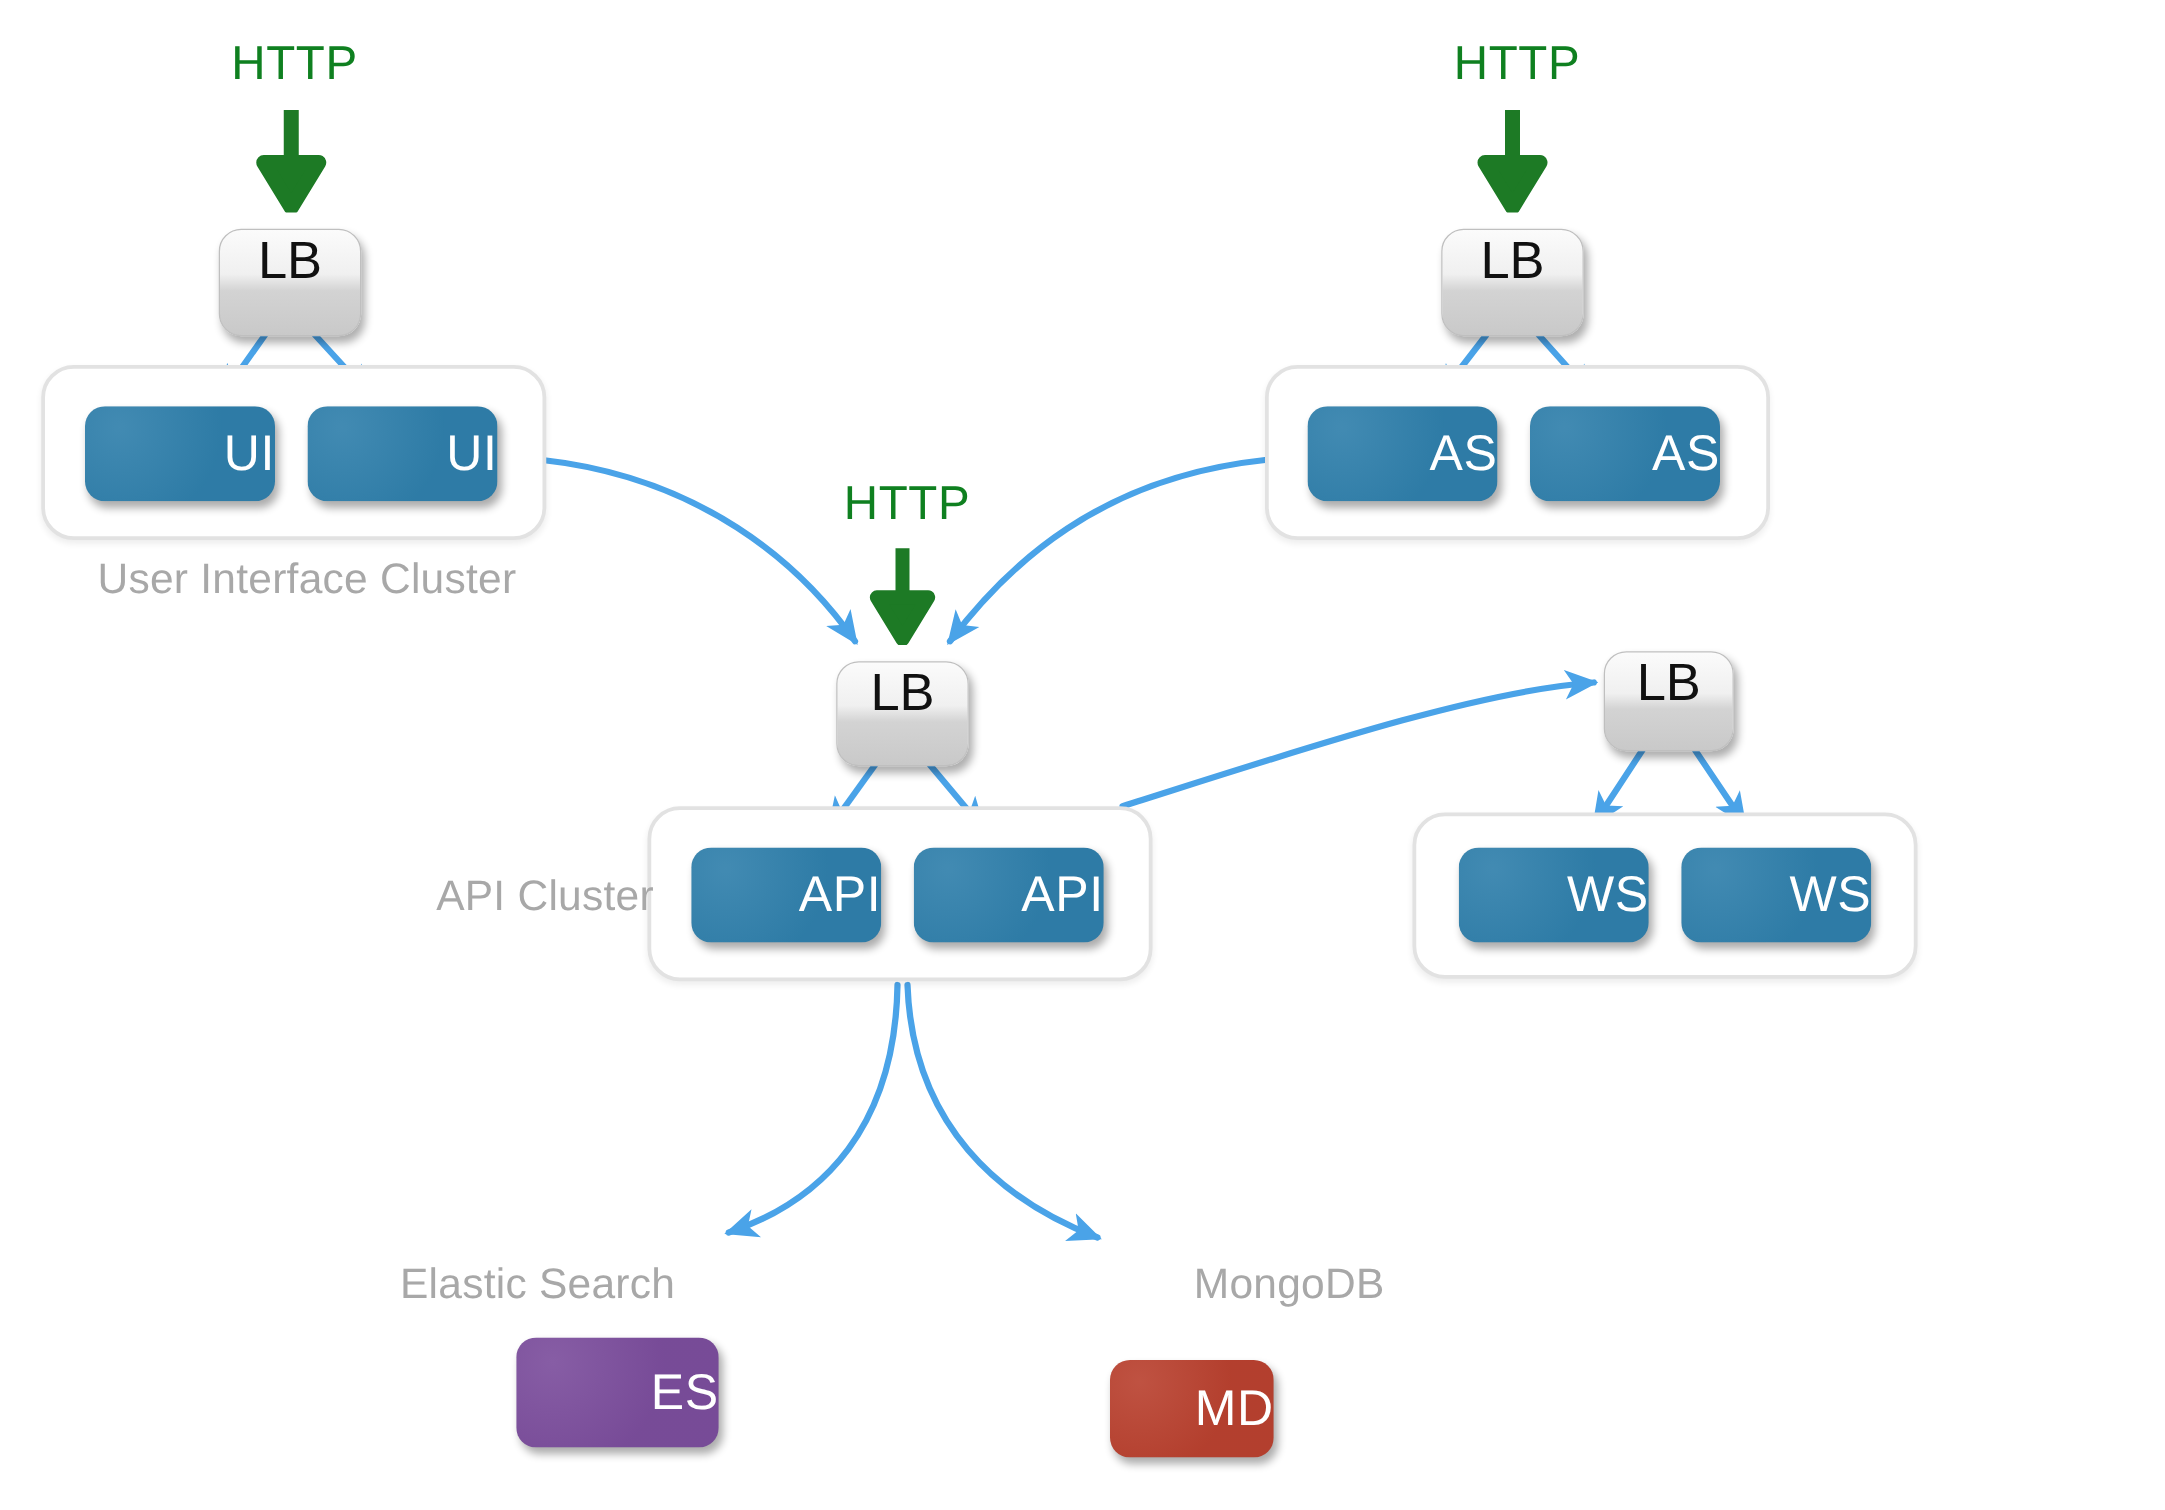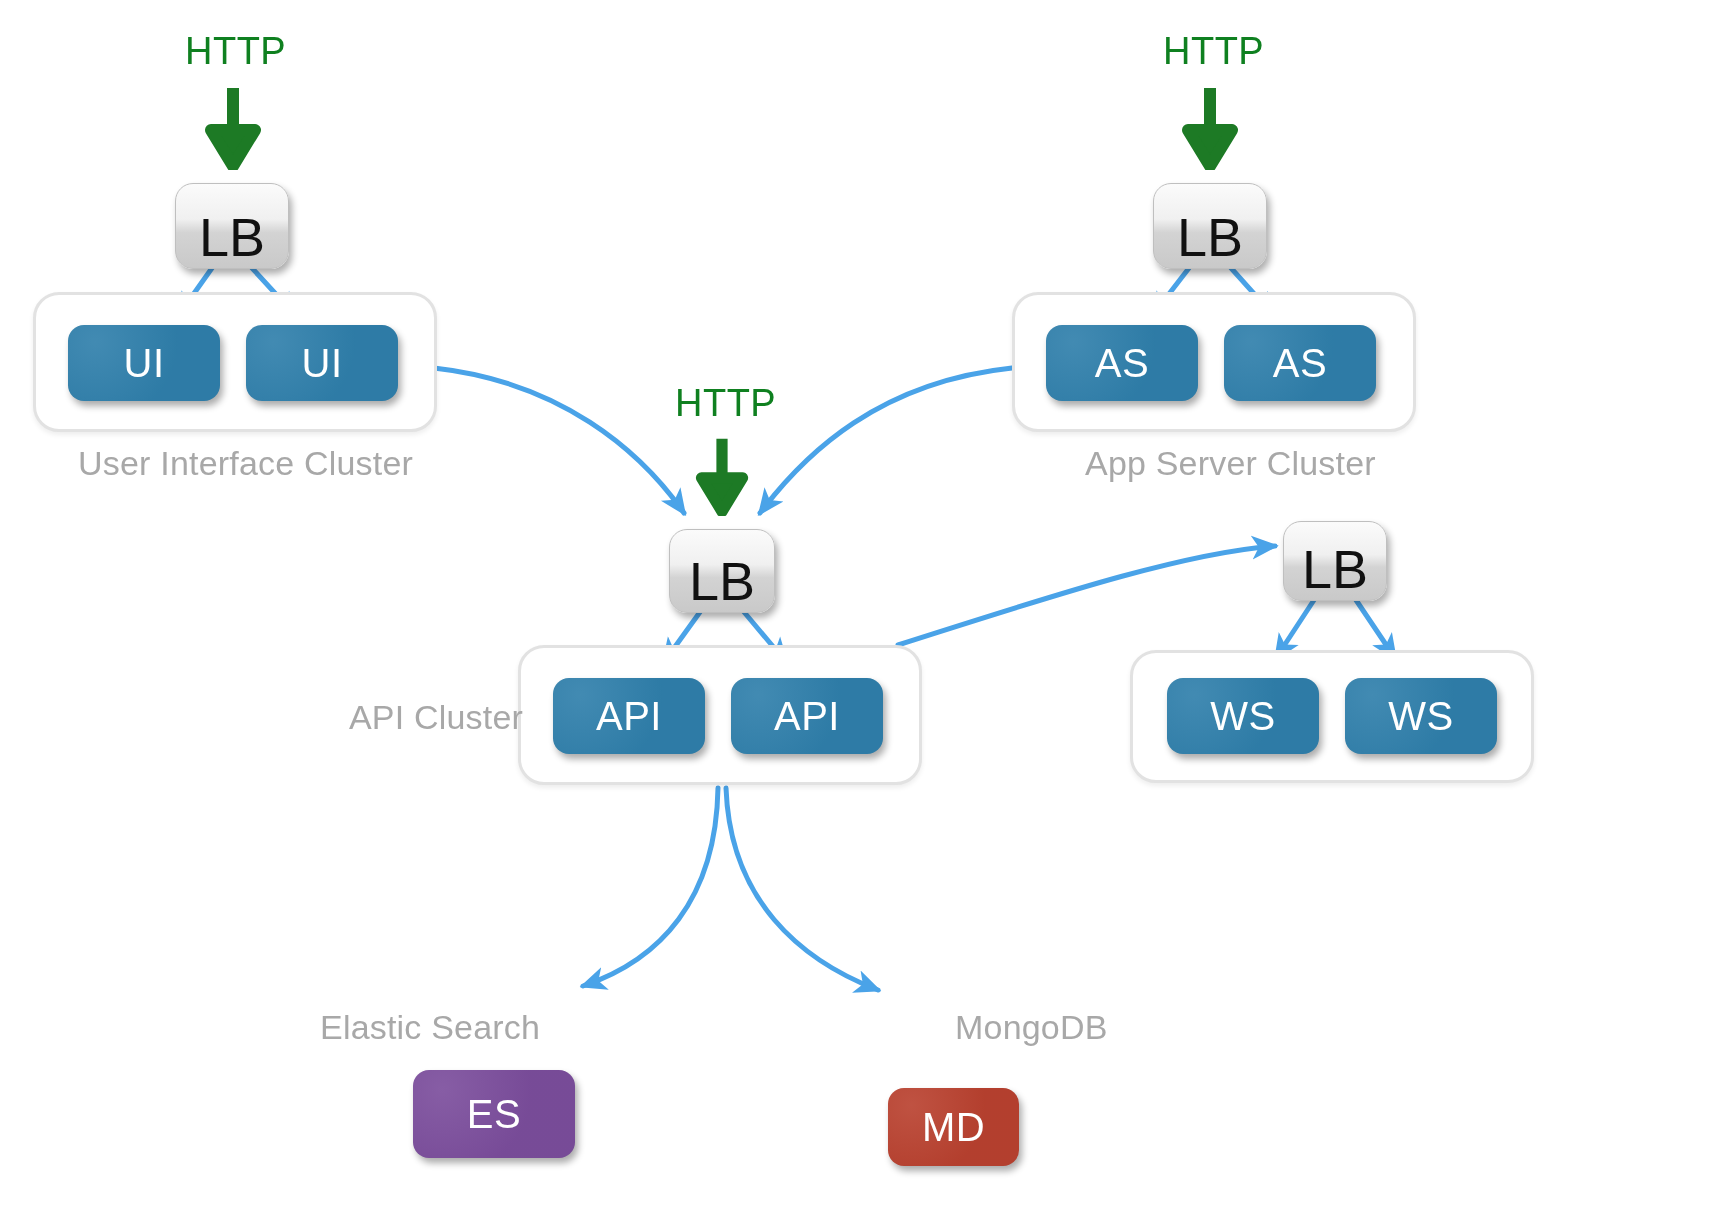--- a/index.html
+++ b/index.html
@@ -45,21 +45,21 @@
     white-space: pre-line;
     letter-spacing: 0.2px;
   }
 
   
   .node {
     position: absolute;
     box-sizing: border-box;
     display: flex;
     align-items: center;
-    justify-content: center;
+    justify-content: flex-end;
     border-radius: 16px;
     color: #ffffff;
     font-size: 40px;
     font-weight: 400;
     letter-spacing: 0.5px;
     box-shadow: 3px 5px 7px rgba(0,0,0,0.33);
   }
   .node.blue {
     background:
       radial-gradient(circle at 18% 22%, rgba(255,255,255,0.09), rgba(0,0,0,0.03) 60%),
@@ -74,24 +74,24 @@
     background:
       radial-gradient(circle at 18% 22%, rgba(255,255,255,0.09), rgba(0,0,0,0.03) 60%),
       #b9412f;
   }
 
   
   .lb {
     position: absolute;
     box-sizing: border-box;
     display: flex;
-    align-items: flex-end;
+    align-items: flex-start;
     justify-content: center;
     border-radius: 18px;
-    font-size: 54px;
+    font-size: 42px;
     color: #111111;
     background: linear-gradient(to bottom, #fbfbfb 0%, #f0f0f0 42%, #d3d3d3 58%, #c9c9c9 100%);
     border: 1px solid #bfbfbf;
     box-shadow: 3px 5px 7px rgba(0,0,0,0.32);
   }
 
   
   .http-label {
     position: absolute;
     color: #0f8020;
@@ -165,21 +165,20 @@
   </div>
   <div class="cluster-label" style="left:78px; top:444px; width:360px;">User Interface Cluster</div>
 
   <div class="cluster-box" style="left:1012px; top:292px; width:404px; height:140px;"></div>
   <div class="node blue" style="left:1046px; top:325px; width:152px; height:76px;">
     <span>AS</span>
   </div>
   <div class="node blue" style="left:1224px; top:325px; width:152px; height:76px;">
     <span>AS</span>
   </div>
-  <div class="cluster-label" style="left:1085px; top:444px; width:360px;">App Server Cluster</div>
 
   <div class="cluster-box" style="left:518px; top:645px; width:404px; height:140px;"></div>
   <div class="node blue" style="left:553px; top:678px; width:152px; height:76px;">
     <span>API</span>
   </div>
   <div class="node blue" style="left:731px; top:678px; width:152px; height:76px;">
     <span>API</span>
   </div>
   <div class="cluster-label" style="left:346px; top:698px; width:180px; text-align:center;">API Cluster</div>
 

